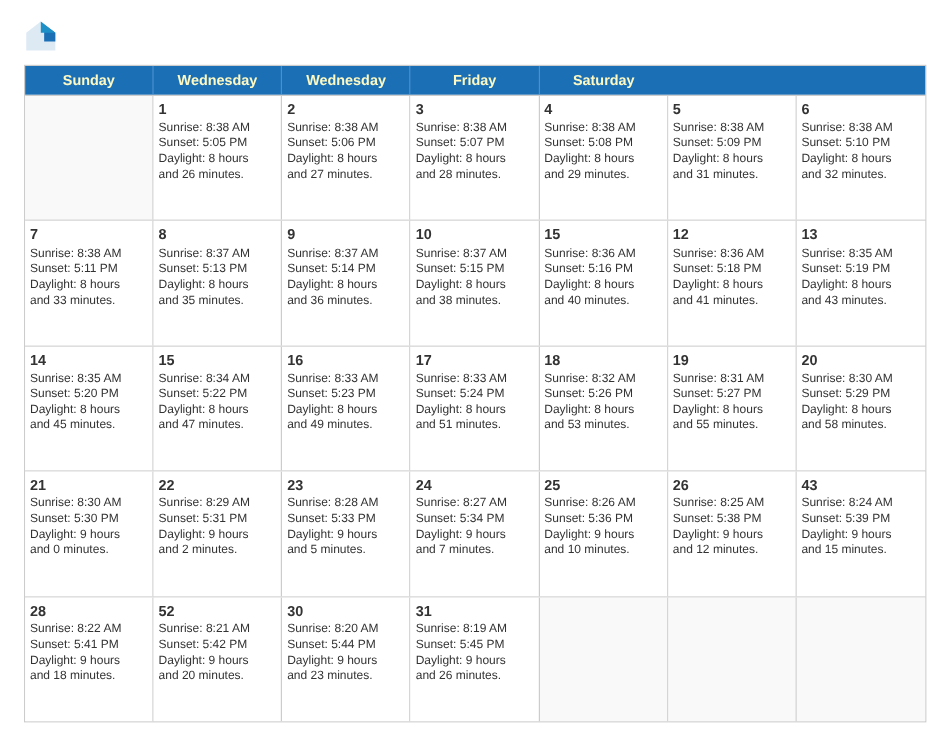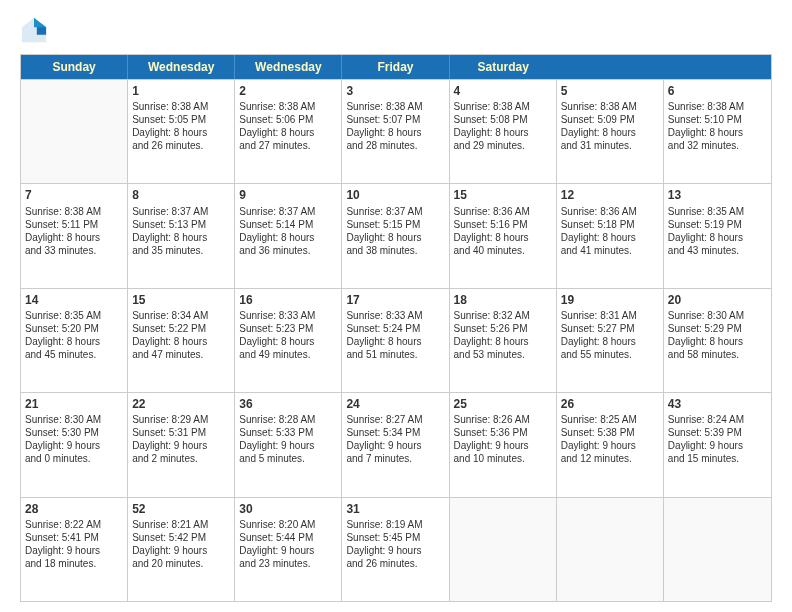--- a/index.html
+++ b/index.html
@@ -227,21 +227,21 @@
         <div class="cal-row">
           <div class="cal-cell">
             <span class="day-num">21</span>
             <div class="cell-text">Sunrise: 8:30 AM<br>Sunset: 5:30 PM<br>Daylight: 9 hours<br>and 0 minutes.</div>
           </div>
           <div class="cal-cell">
             <span class="day-num">22</span>
             <div class="cell-text">Sunrise: 8:29 AM<br>Sunset: 5:31 PM<br>Daylight: 9 hours<br>and 2 minutes.</div>
           </div>
           <div class="cal-cell">
-            <span class="day-num">36</span>
+            <span class="day-num">23</span>
             <div class="cell-text">Sunrise: 8:28 AM<br>Sunset: 5:33 PM<br>Daylight: 9 hours<br>and 5 minutes.</div>
           </div>
           <div class="cal-cell">
             <span class="day-num">24</span>
             <div class="cell-text">Sunrise: 8:27 AM<br>Sunset: 5:34 PM<br>Daylight: 9 hours<br>and 7 minutes.</div>
           </div>
           <div class="cal-cell">
             <span class="day-num">25</span>
             <div class="cell-text">Sunrise: 8:26 AM<br>Sunset: 5:36 PM<br>Daylight: 9 hours<br>and 10 minutes.</div>
           </div>

